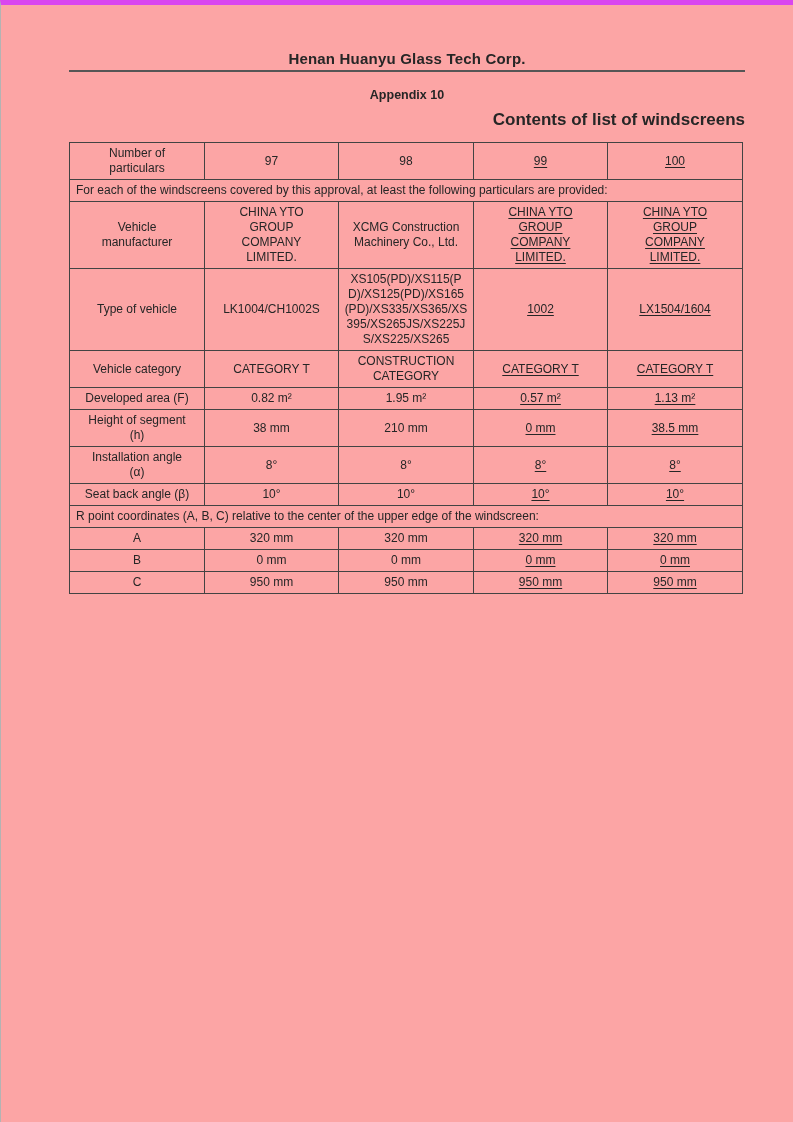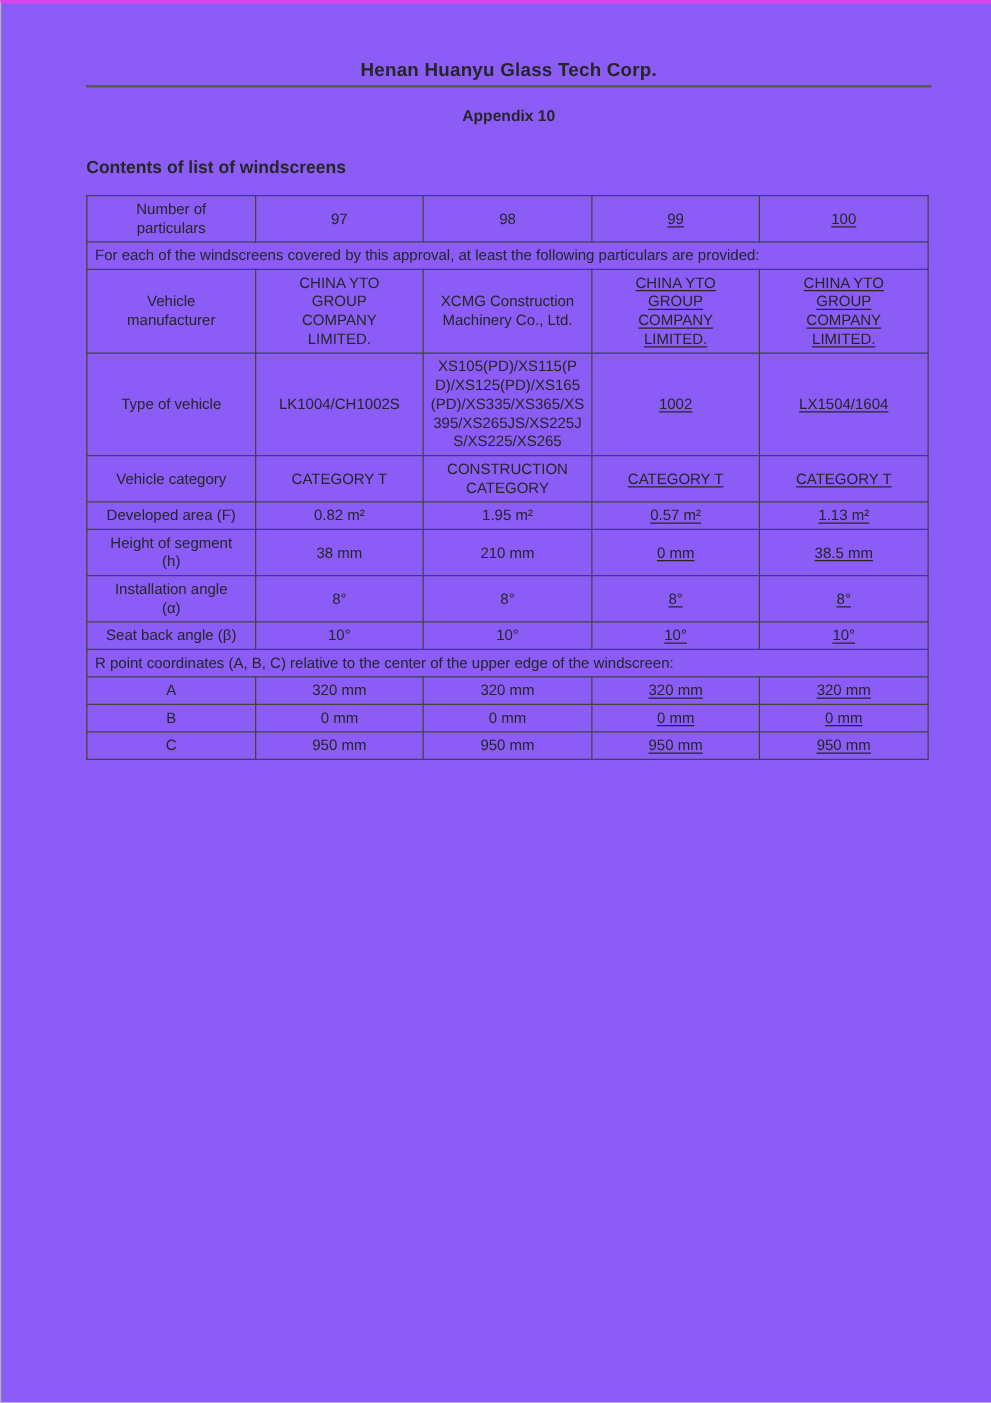--- a/index.html
+++ b/index.html
@@ -1,22 +1,22 @@
 <!DOCTYPE html>
 <html><head>
 <meta charset="utf-8">
 <style>
   html, body { margin: 0; padding: 0; background: #e9e9e9; }
   .page {
     position: relative;
     width: 793px;
     height: 1122px;
     margin: 0 auto;
-    background: #8b5cf6;
-    border-top: 3px solid #d946ef;
+    background: #fca5a5;
+    border-top: 5px solid #d946ef;
     border-left: 1px solid #b3b3b3;
     box-sizing: border-box;
     font-family: "Liberation Sans", "DejaVu Sans", sans-serif;
     color: #262626;
     overflow: hidden;
   }
   .content { padding: 0 48px 0 68px; }
 
   .company-title {
     margin-top: 44px;
@@ -42,23 +42,23 @@
     background: #565656;
   }
   .appendix-title {
     margin-top: 16px;
     text-align: center;
     font-size: 12.5px;
     font-weight: bold;
     line-height: 15px;
   }
   .doc-subtitle {
-    margin-top: 25px;
-    text-align: left;
-    font-size: 14px;
+    margin-top: 9px;
+    text-align: right;
+    font-size: 17px;
     font-weight: bold;
     line-height: 15px;
   }
 
   table.ws {
     margin-top: 15px;
     border-collapse: collapse;
     width: 673px;
     table-layout: fixed;
     font-size: 12px;

